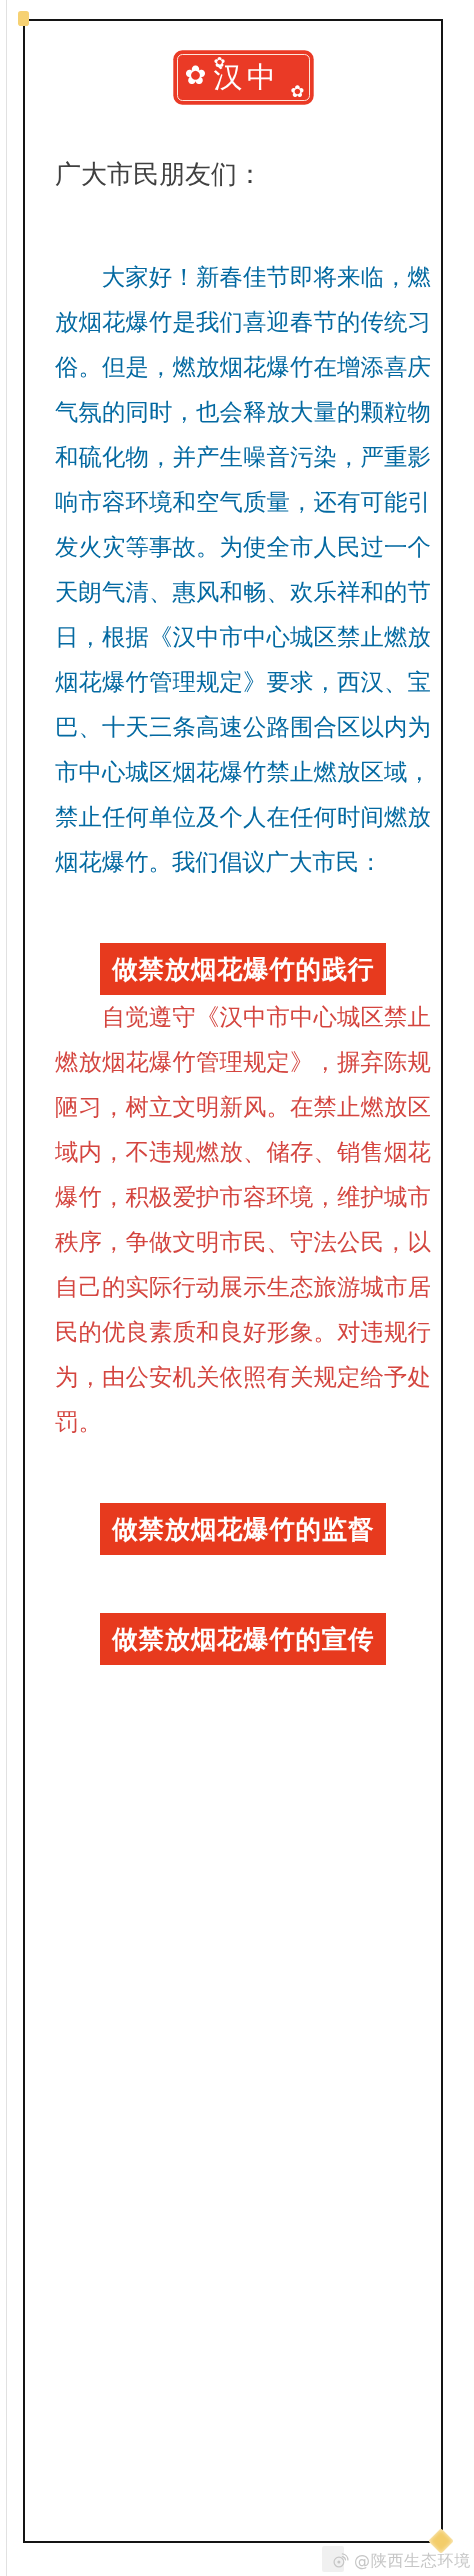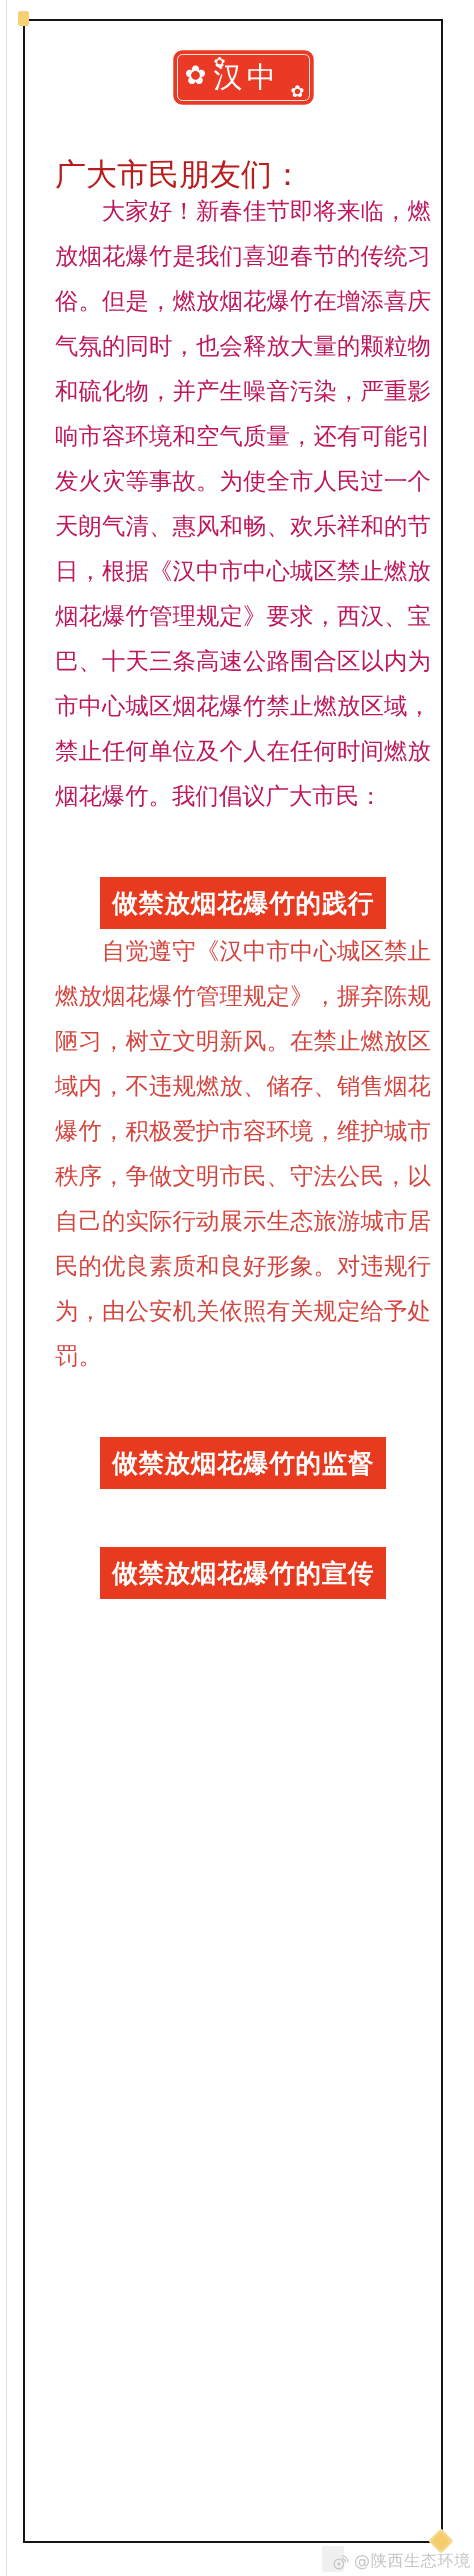--- a/index.html
+++ b/index.html
@@ -65,34 +65,34 @@
     color: #ffffff;
     line-height: 1;
     z-index: 2;
   }
   .flower.f1 { left: 11px; top: 11px; font-size: 26px; }
   .flower.f2 { left: 40px; top: 4.8px;  font-size: 13.8px; }
   .flower.f3 { right: 8.3px; bottom: 3.4px; font-size: 16.5px; }
   
   .salutation {
     margin: 55px 0 0 0;
-    font-size: 31px;
+    font-size: 26px;
     line-height: 30px;
-    color: #b91c1c;
+    color: #404040;
   }
   .para {
     width: 376px;
     margin: 0;
     font-size: 23.4px;
     line-height: 45px;
     text-align: justify;
     text-indent: 2em;
     word-break: break-all;
   }
-  .para.black { color: #be185d; }
+  .para.black { margin-top: 66px; color: #0369a1; }
   .para.red   { color: #d4453f; }
   
   .heading-box {
     width: 286px;
     height: 52px;
     margin: 58px auto 0 auto;
     background: #e73a1e;
     color: #ffffff;
     font-size: 25.5px;
     font-weight: bold;
@@ -122,21 +122,20 @@
     left: 322px; top: 2546px;
     width: 22px; height: 26px;
     background: #aaaaaa;
     opacity: 0.18;
     border-radius: 2.1px;
   }
   .watermark {
     position: absolute;
     right: 4.1px; top: 2551px;
     display: flex;
-    align-items: center;
     gap: 4.1px;
     color: #c6c6c6;
     font-size: 16px;
     letter-spacing: 0.7px;
   }
   .weibo-icon { width: 18px; height: 18px; }
 </style>
 </head>
 <body>
 

